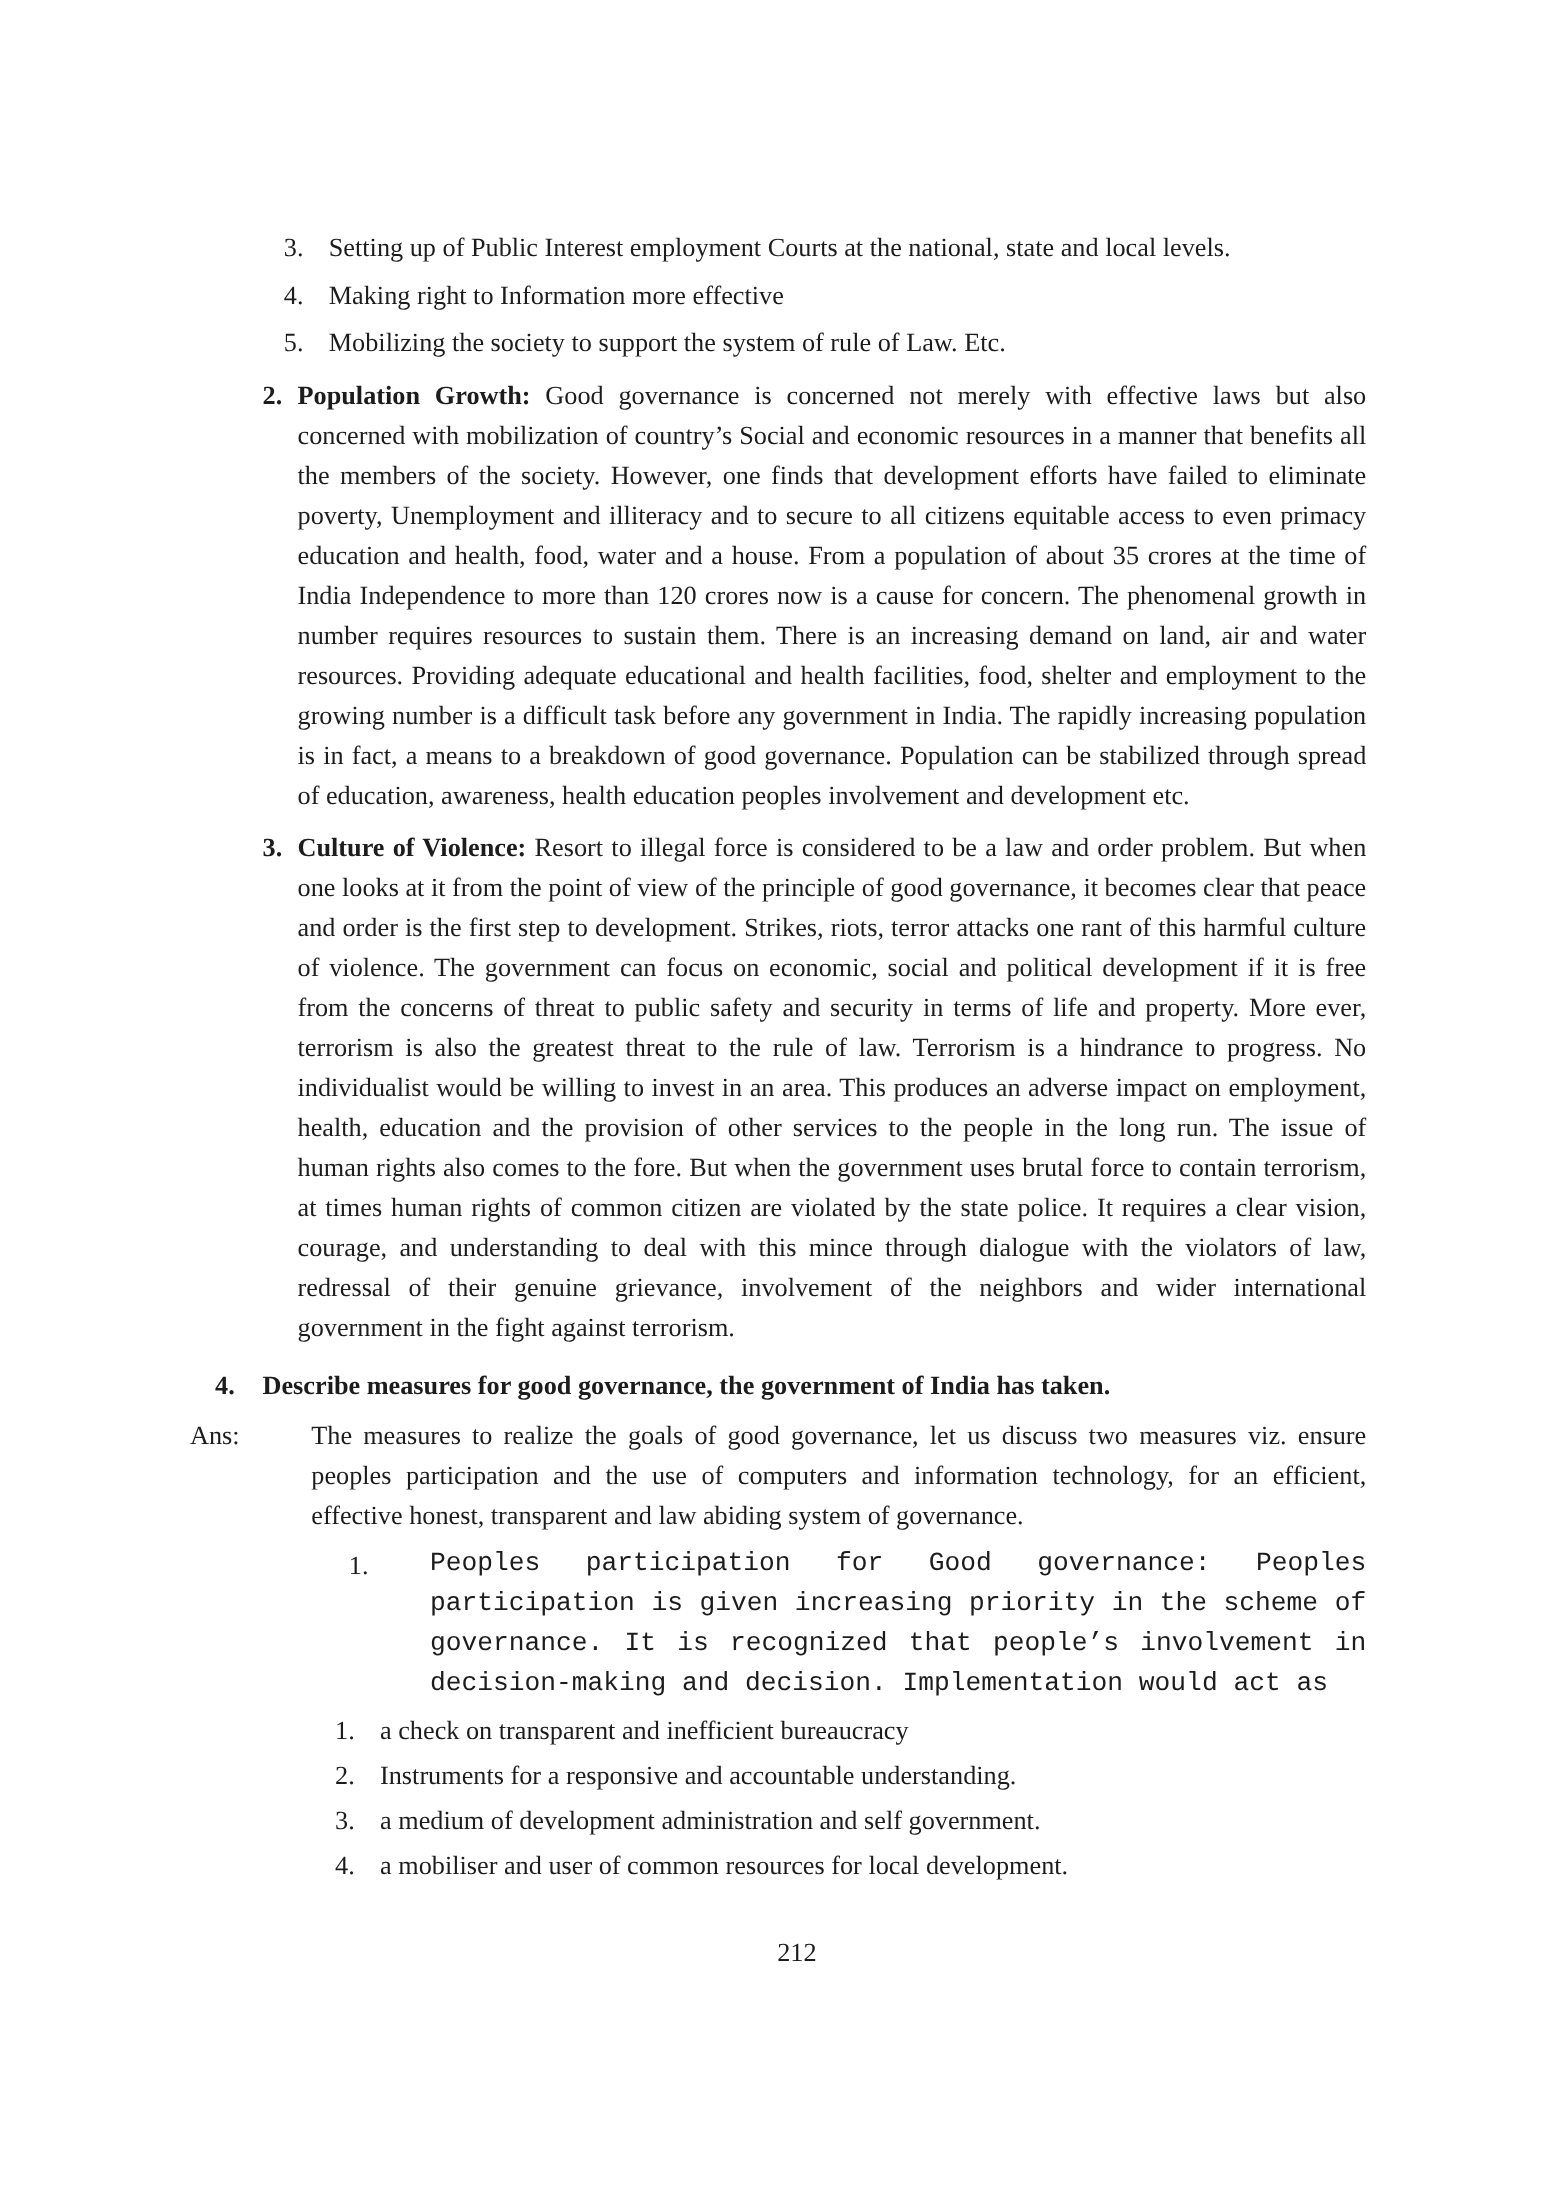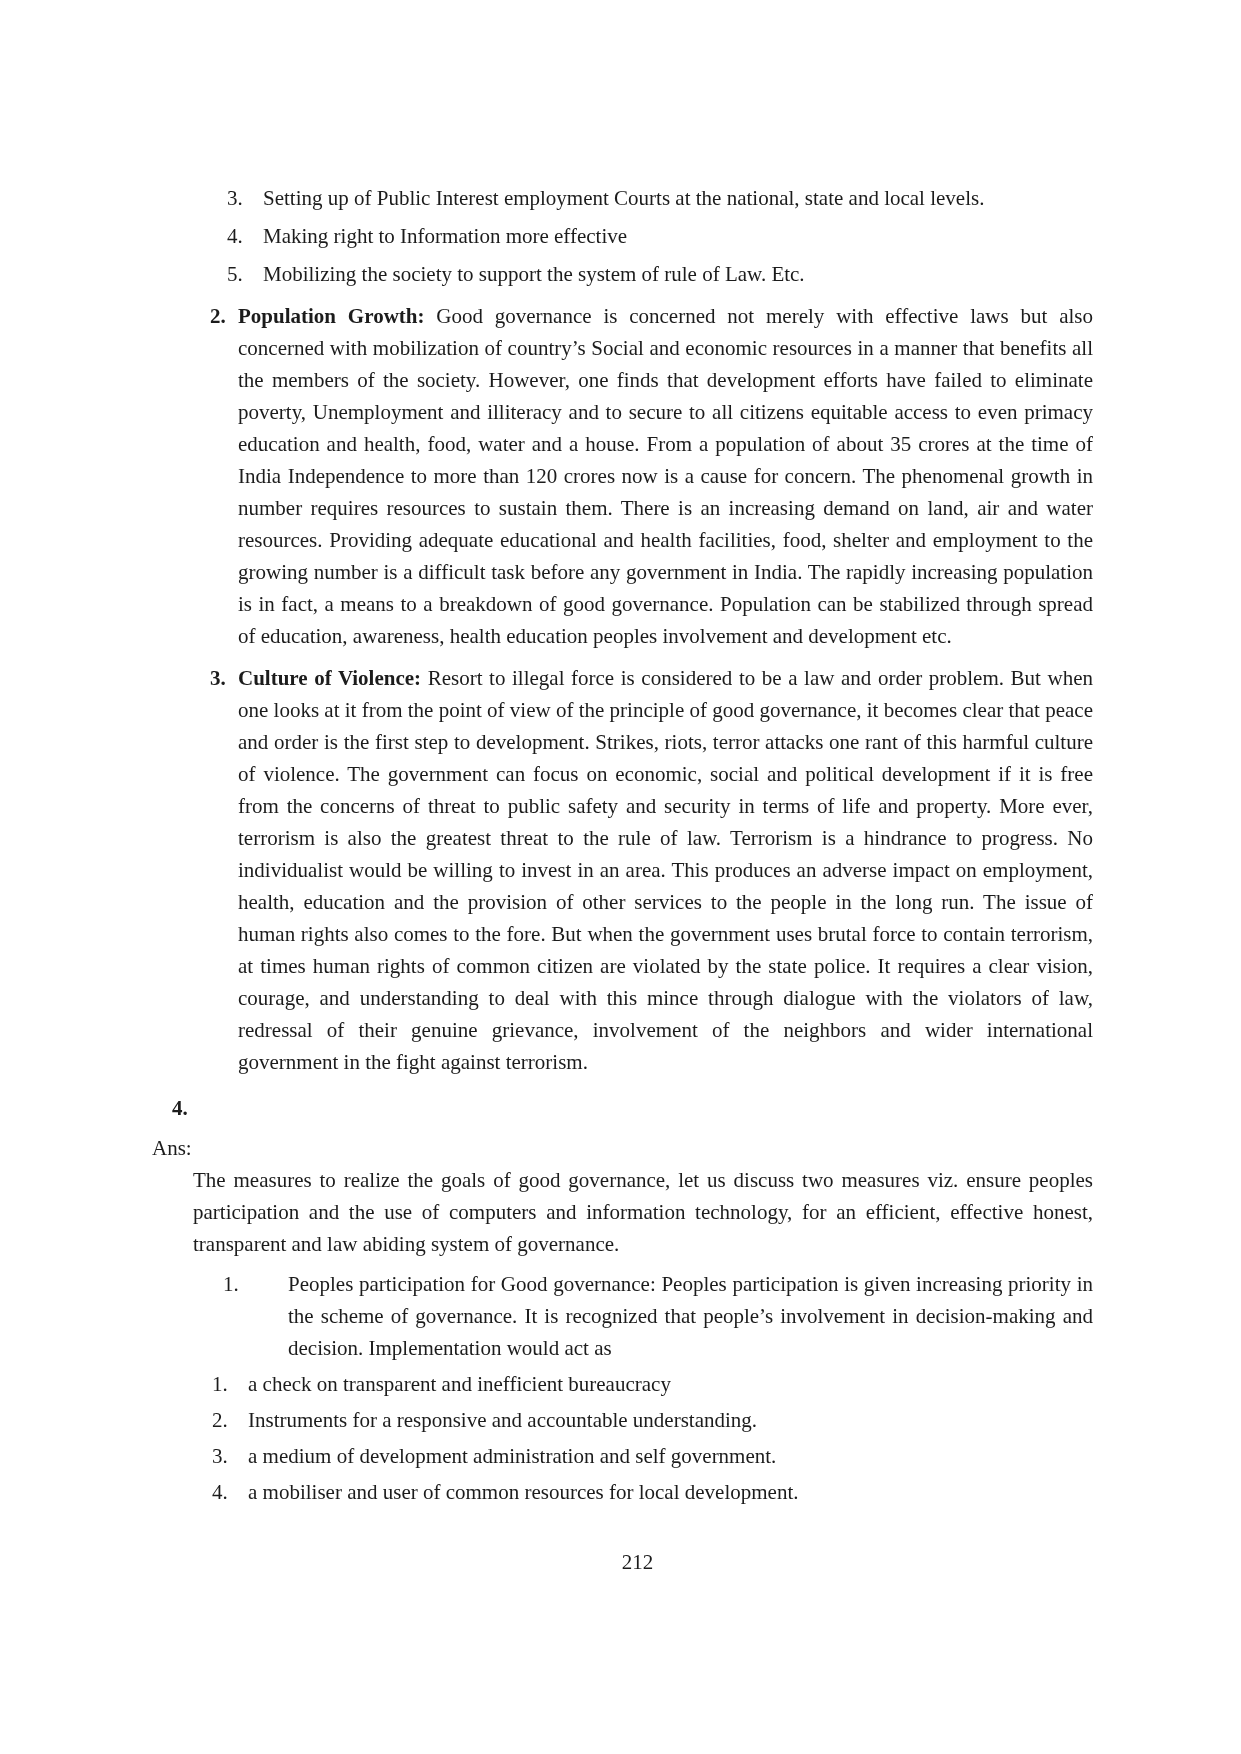--- a/index.html
+++ b/index.html
@@ -25,29 +25,29 @@
   .main-item { display:flex; margin-left:210px; margin-right:148px; margin-top:10px; }
   .main-item .num { flex:none; width:28px; font-weight:bold; }
   .main-item .body { flex:1; text-align:justify; }
   .main-item .title { font-weight:bold; }
 
   
   .question { display:flex; margin-left:172px; margin-right:148px; margin-top:14px; font-weight:bold; }
   .question .num { flex:none; width:38px; }
 
   
-  .answer { display:flex; margin-left:152px; margin-right:148px; margin-top:8px;flex-direction:column; }
+  .answer { display:flex; margin-left:152px; margin-right:148px; margin-top:8px; }
   .answer .label { flex:none; width:56px; }
   .answer .body { flex:1;margin-left:41px; }
   .answer .text { text-align:justify; }
 
   
   .sub-item { display:flex; margin-left:30px; margin-top:8px; }
   .sub-item .num { flex:none; width:24px; }
-  .sub-item .body { flex:1; text-align:justify; }
+  .sub-item .body { flex:1; text-align:justify;font-family:Liberation Mono, monospace; }
 
   
   .inner-list { margin-top:4px; }
   .inner-list .row { display:flex; margin-left:19px; margin-bottom:4px; }
   .inner-list .num { flex:none; width:36px; }
 
   .page-number {
     position:absolute;
     top:1546px;
     left:17px;
@@ -81,20 +81,21 @@
       <div class="body"><span class="title">Population Growth:</span> <span>Good governance is concerned not merely with effective laws but also concerned with mobilization of country’s Social and economic resources in a manner that benefits all the members of the society.  However, one finds that development efforts have failed to eliminate poverty, Unemployment and illiteracy and to secure to all citizens equitable access to even primacy education and health, food, water and a house.  From a population of about 35 crores at the time of India Independence to more than 120 crores now is a cause for concern.  The phenomenal growth in number requires resources to sustain them.  There is an increasing demand on land, air and water resources.  Providing adequate educational and health facilities, food, shelter and employment to the growing number is a difficult task before any government in India.  The rapidly increasing population is in fact, a means to a breakdown of good governance.  Population can be stabilized through spread of education, awareness, health education peoples involvement and development etc.</span></div>
     </div>
 
     <div class="main-item">
       <span class="num">3.</span>
       <div class="body"><span class="title">Culture of Violence:</span> <span>Resort to illegal force is considered to be a law and order problem.  But when one looks at it from the point of view of the principle of good governance, it becomes clear that peace and order is the first step to development.  Strikes, riots, terror attacks one rant of this harmful culture of violence.  The government can focus on economic, social and political development if it is free from the concerns of threat to public safety and security in terms of life and property.  More ever, terrorism is also the greatest threat to the rule of law.  Terrorism is a hindrance to progress.  No individualist would be willing to invest in an area.  This produces an adverse impact on employment, health, education and the provision of other services to the people in the long run.  The issue of human rights also comes to the fore.  But when the government uses brutal force to contain terrorism, at times human rights of common citizen are violated by the state police.  It requires a clear vision, courage, and understanding to deal with this mince through dialogue with the violators of law, redressal of their genuine grievance, involvement of the neighbors and wider international government in the fight against terrorism.</span></div>
     </div>
 
     <div class="question">
       <span class="num">4.</span>
+      <span class="txt">Describe measures for good governance, the government of India has taken.</span>
     </div>
 
     <div class="answer">
       <span class="label">Ans:</span>
       <div class="body">
         <div class="text">The measures to realize the goals of good governance, let us discuss two measures viz. ensure peoples participation and the use of computers and information technology, for an efficient, effective honest, transparent and law abiding system of governance.</div>
 
         <div class="sub-item">
           <span class="num">1.</span>
           <div class="body">Peoples participation for Good governance: Peoples participation is given increasing priority in the scheme of governance.  It is recognized that people’s involvement in decision-making and decision.  Implementation would act as</div>

